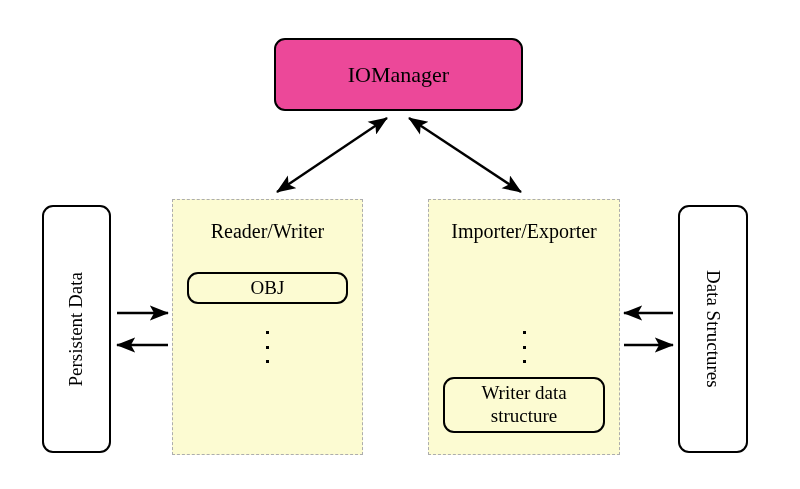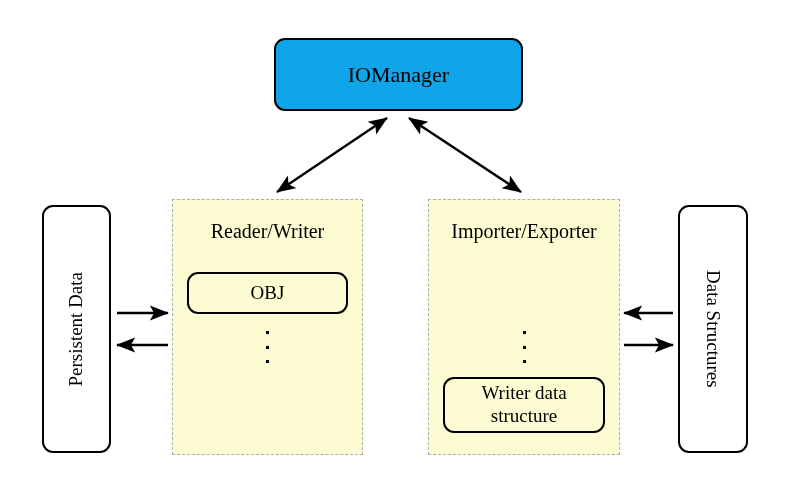--- a/index.html
+++ b/index.html
@@ -27,21 +27,21 @@
     height: 489px;
     pointer-events: none;
   }
 
   
   .node {
     position: absolute;
     box-sizing: border-box;
     border: 2.6px solid #000000;
     border-radius: 11px;
-    background: #0ea5e9;
+    background: #ec4899;
     display: flex;
     align-items: center;
     justify-content: center;
     text-align: center;
     line-height: 1.18;
   }
 
   
   #io-manager {
     left: 274px;
@@ -120,21 +120,21 @@
     align-items: center;
     justify-content: center;
     text-align: center;
     font-size: 19px;
     line-height: 1.2;
   }
   .inner-top {
     left: 14px;
     right: 14px;
     top: 72px;
-    height: 42px;
+    height: 32px;
   }
   .inner-bottom {
     left: 14px;
     right: 14px;
     top: 177px;
     height: 56px;
   }
 
   
   .vdots {

